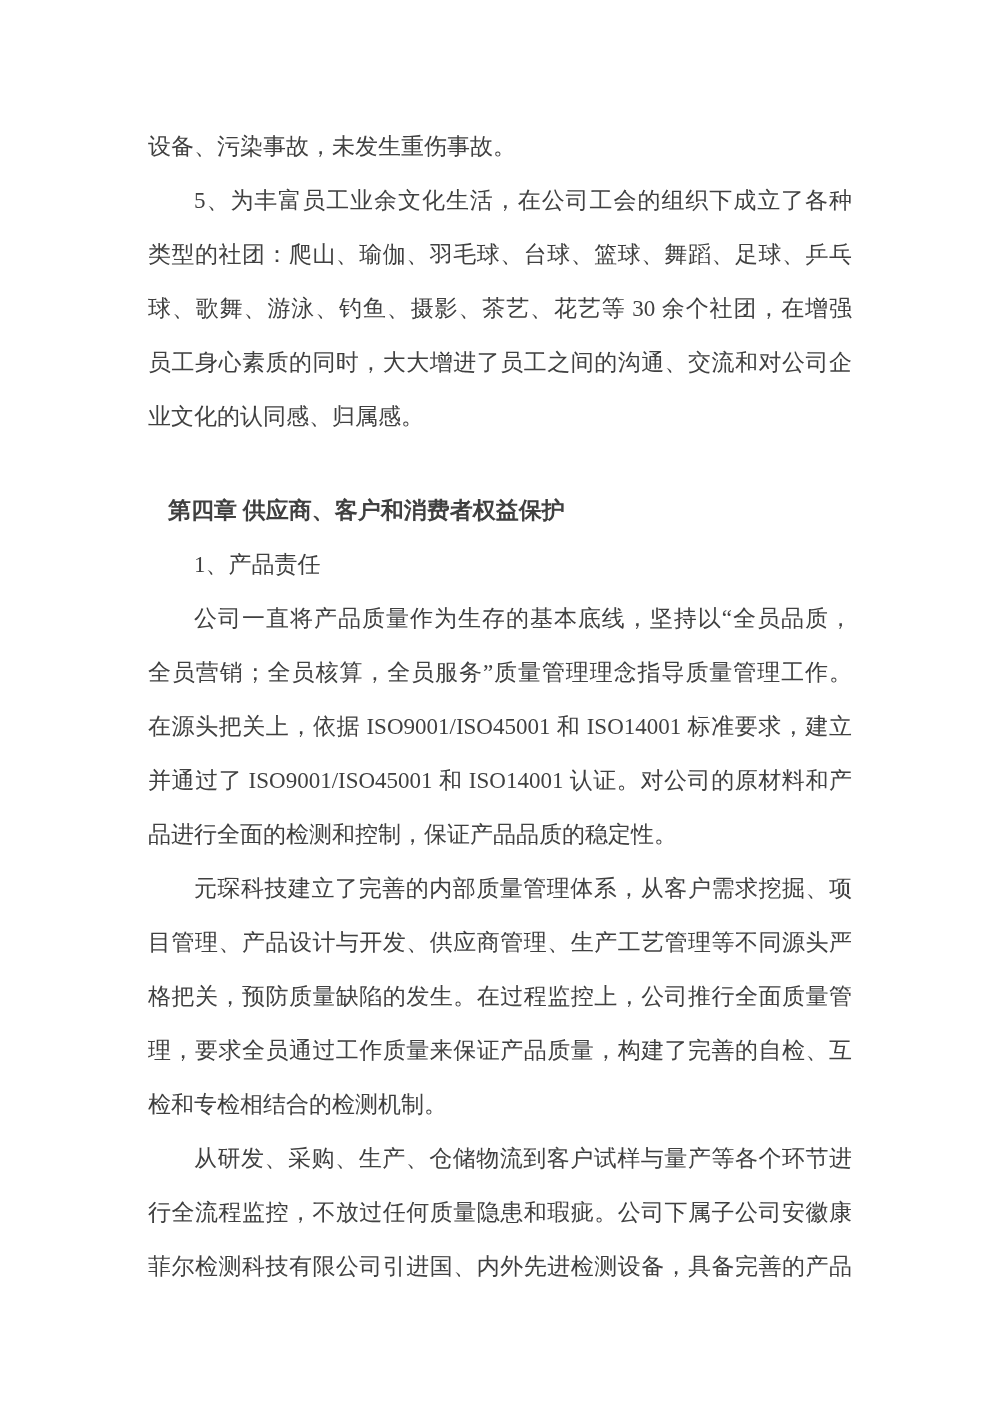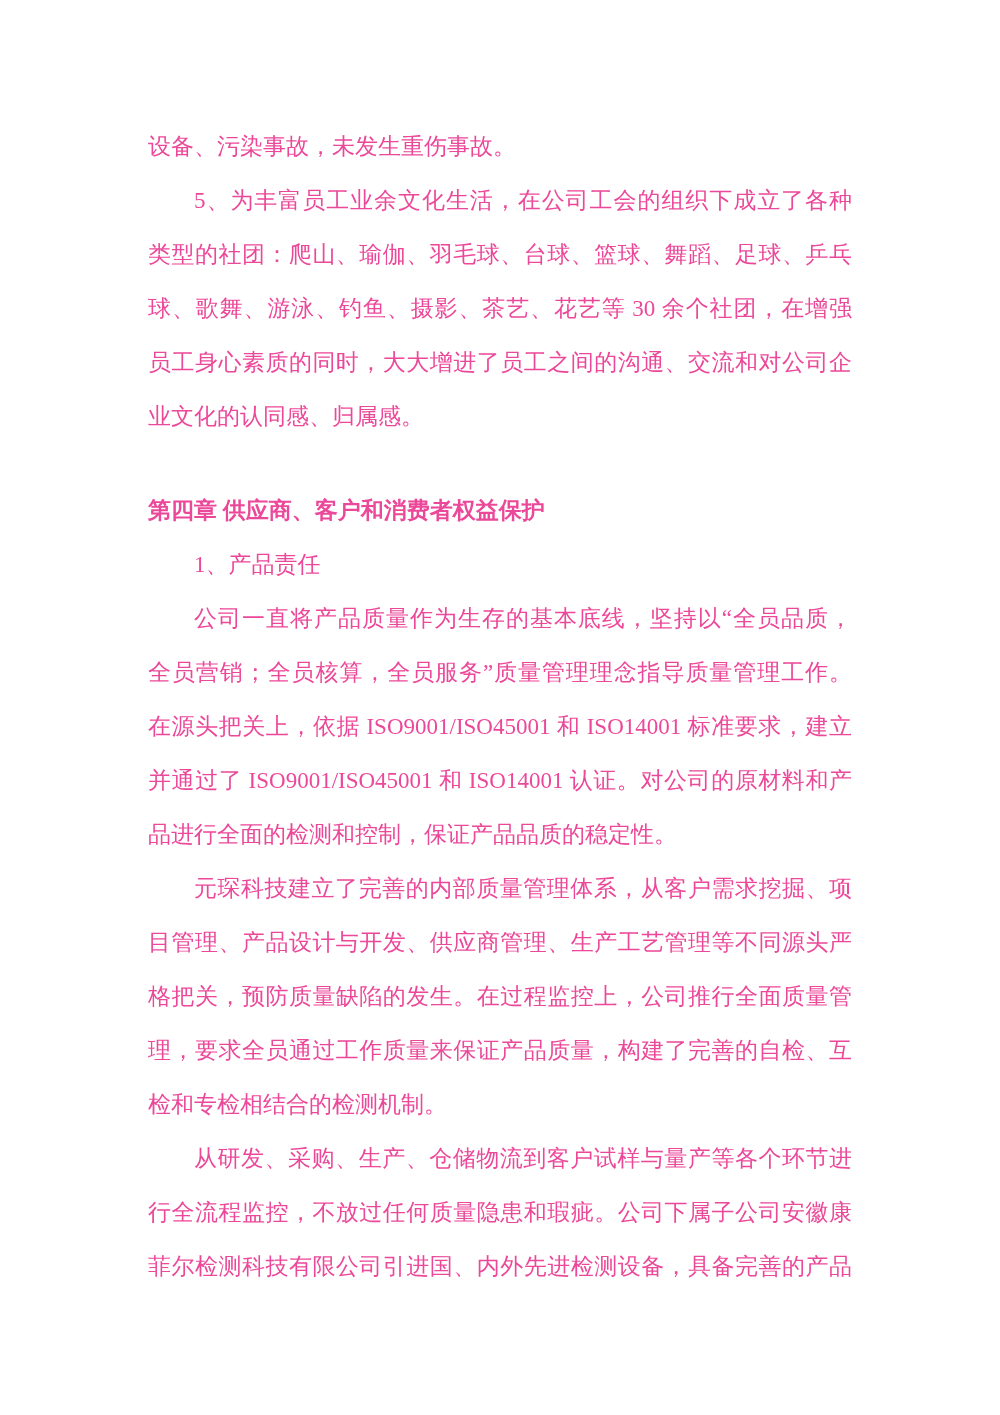--- a/index.html
+++ b/index.html
@@ -9,21 +9,21 @@
   }
   .page {
     position: relative;
     width: 1000px;
     height: 1415px;
     background: #ffffff;
     box-sizing: border-box;
     padding: 120px 148px 0 148px;
     font-family: "Liberation Serif", "DejaVu Serif", serif;
     font-size: 23px;
-    color: #ec4899;
+    color: #404040;
     overflow: hidden;
   }
   .para {
     margin: 0;
     padding: 0;
   }
   .line {
     line-height: 54px;
     text-align: justify;
     text-align-last: justify;
@@ -39,20 +39,21 @@
   }
   .line.indent {
     text-indent: 2em;
   }
   .heading {
     font-weight: bold;
     line-height: 54px;
     margin-top: 40px;
     text-align: left;
     text-align-last: left;
+    margin-left: 20px;
   }
 </style>
 </head>
 <body>
 
 <div class="page">
 
   <div class="para">
     <div class="line shortline">设备、污染事故，未发生重伤事故。</div>
   </div>

